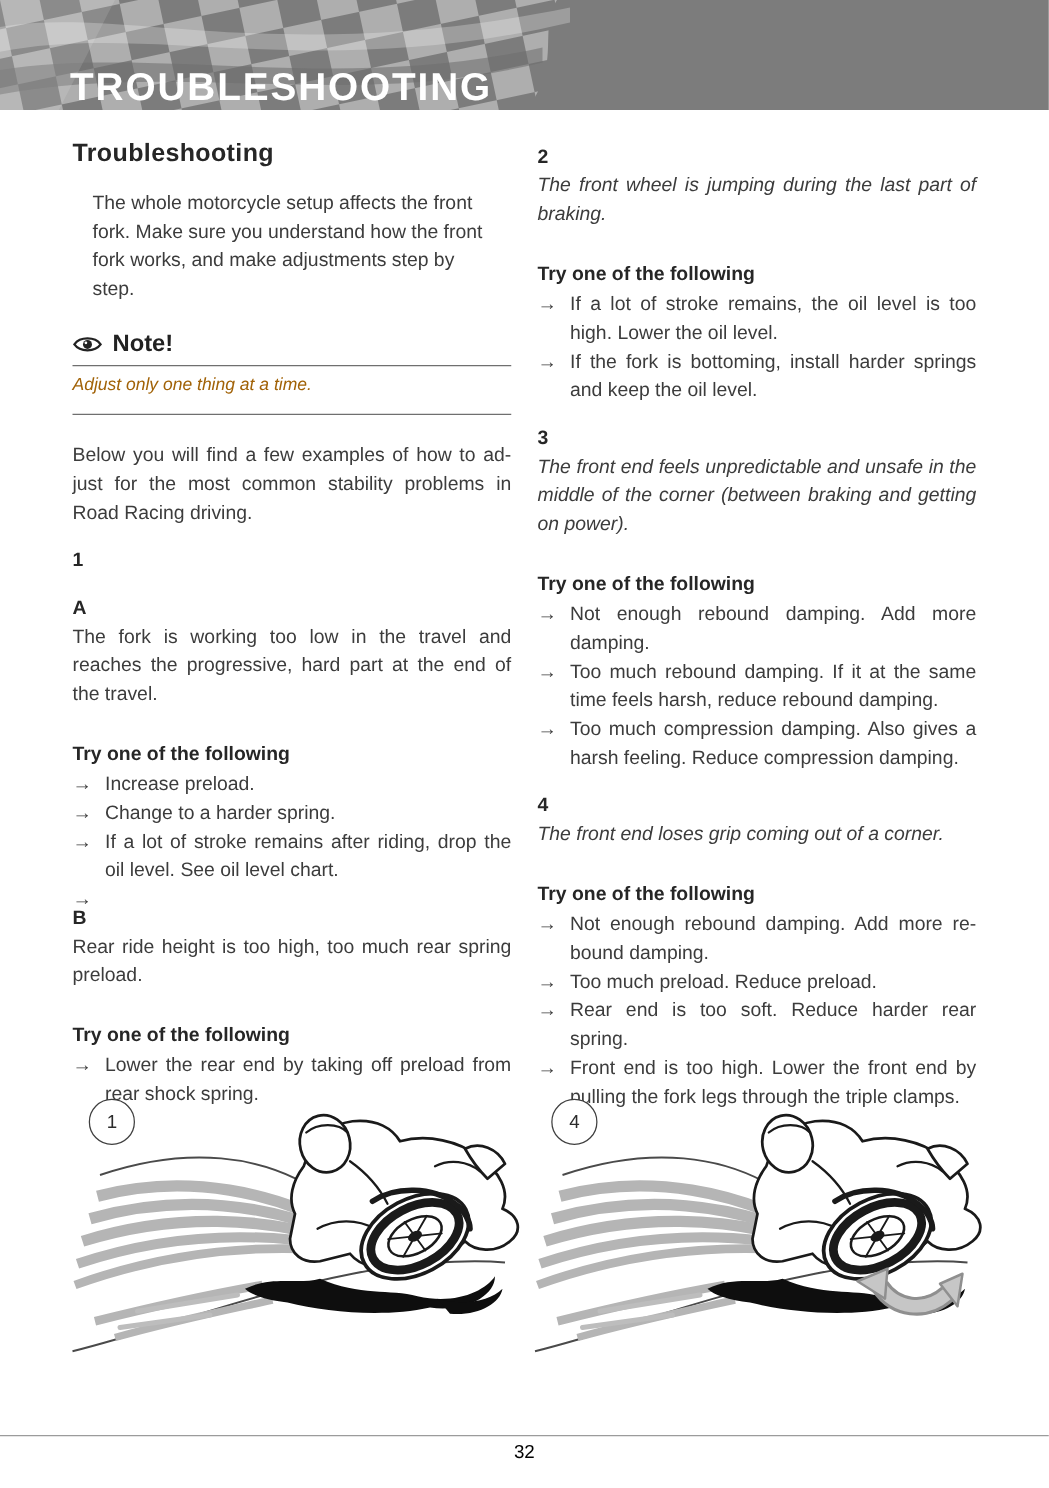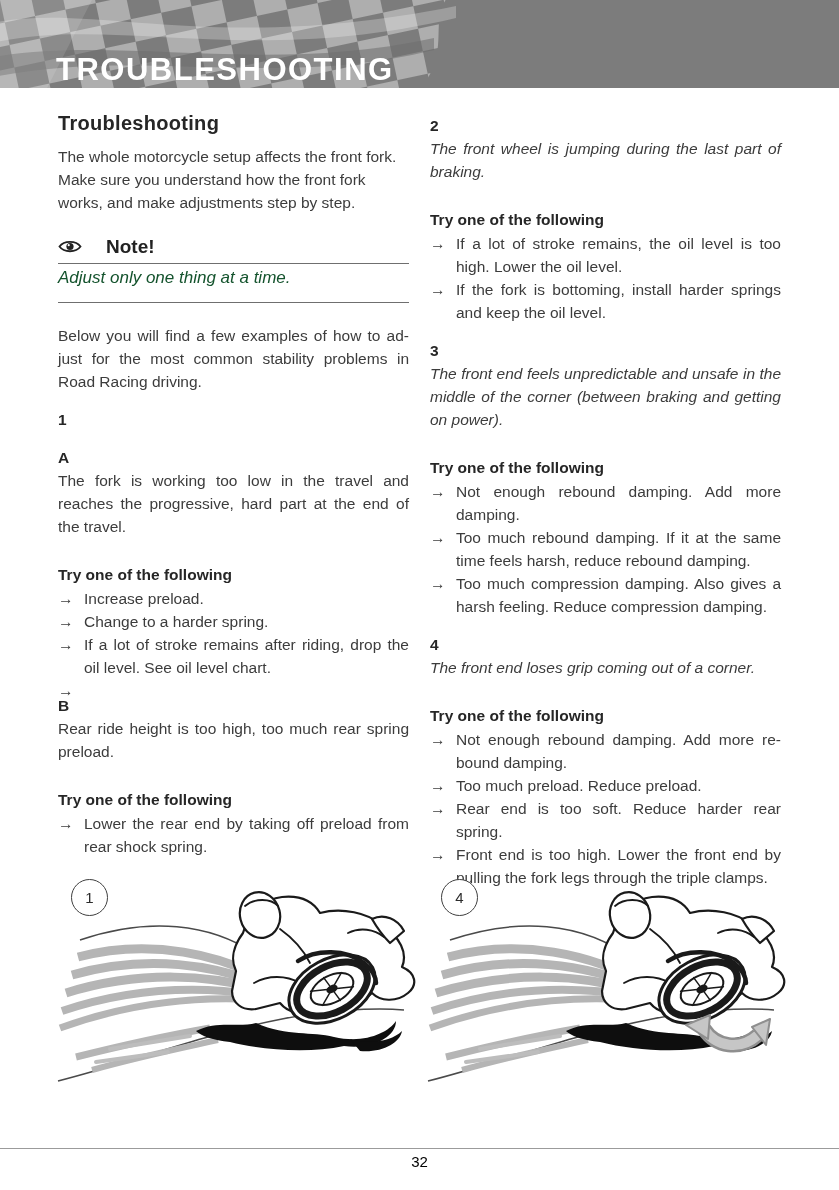--- a/index.html
+++ b/index.html
@@ -12,28 +12,28 @@
   .banner{position:absolute;top:0;left:0;width:839px;height:88px;background:#7c7c7c;overflow:hidden;}
   .banner svg{position:absolute;top:0;left:0;}
   .banner h1{
     position:absolute;left:56px;bottom:0px;margin:0;color:#ffffff;
     font-size:31px;font-weight:bold;letter-spacing:1.5px;
   }
   
   .columns{position:absolute;top:112px;left:58px;width:724px;display:flex;gap:21px;}
   .col{width:351px;font-size:15.5px;line-height:23px;}
   .page-heading{font-size:20px;font-weight:bold;color:#262626;margin:0 0 10px 0;letter-spacing:.3px;}
-  .intro{margin:0;}
+  .intro{margin:16px;}
   .note{margin:21px 0 0 0;}
   .note-head{
-    display:flex;align-items:center;gap:24px;font-size:19px;font-weight:bold;color:#222;
+    display:flex;align-items:center;gap:8px;font-size:19px;font-weight:bold;color:#222;
     padding-bottom:5px;border-bottom:1.5px solid #6f6f6f;
   }
   .note-body{
-    font-style:italic;font-size:17px;line-height:20px;color:#14532d;
+    font-style:italic;font-size:14px;line-height:20px;color:#a16207;
     padding:4px 0 14px 0;border-bottom:1.5px solid #6f6f6f;margin:0;
   }
   .lead{text-align:justify;margin:21px 0 0 0;}
   .sec-id{font-weight:bold;color:#262626;margin:15px 0 0 0;}
   .problem{margin:0;text-align:justify;}
   .problem.italic{font-style:italic;}
   .try-label{font-weight:bold;color:#262626;margin:25px 0 0 0;}
   ul.arrows{list-style:none;margin:1px 0 0 0;padding:0;}
   ul.arrows li{position:relative;padding-left:26px;text-align:justify;}
   ul.arrows li .arr{position:absolute;left:0;top:0;}

